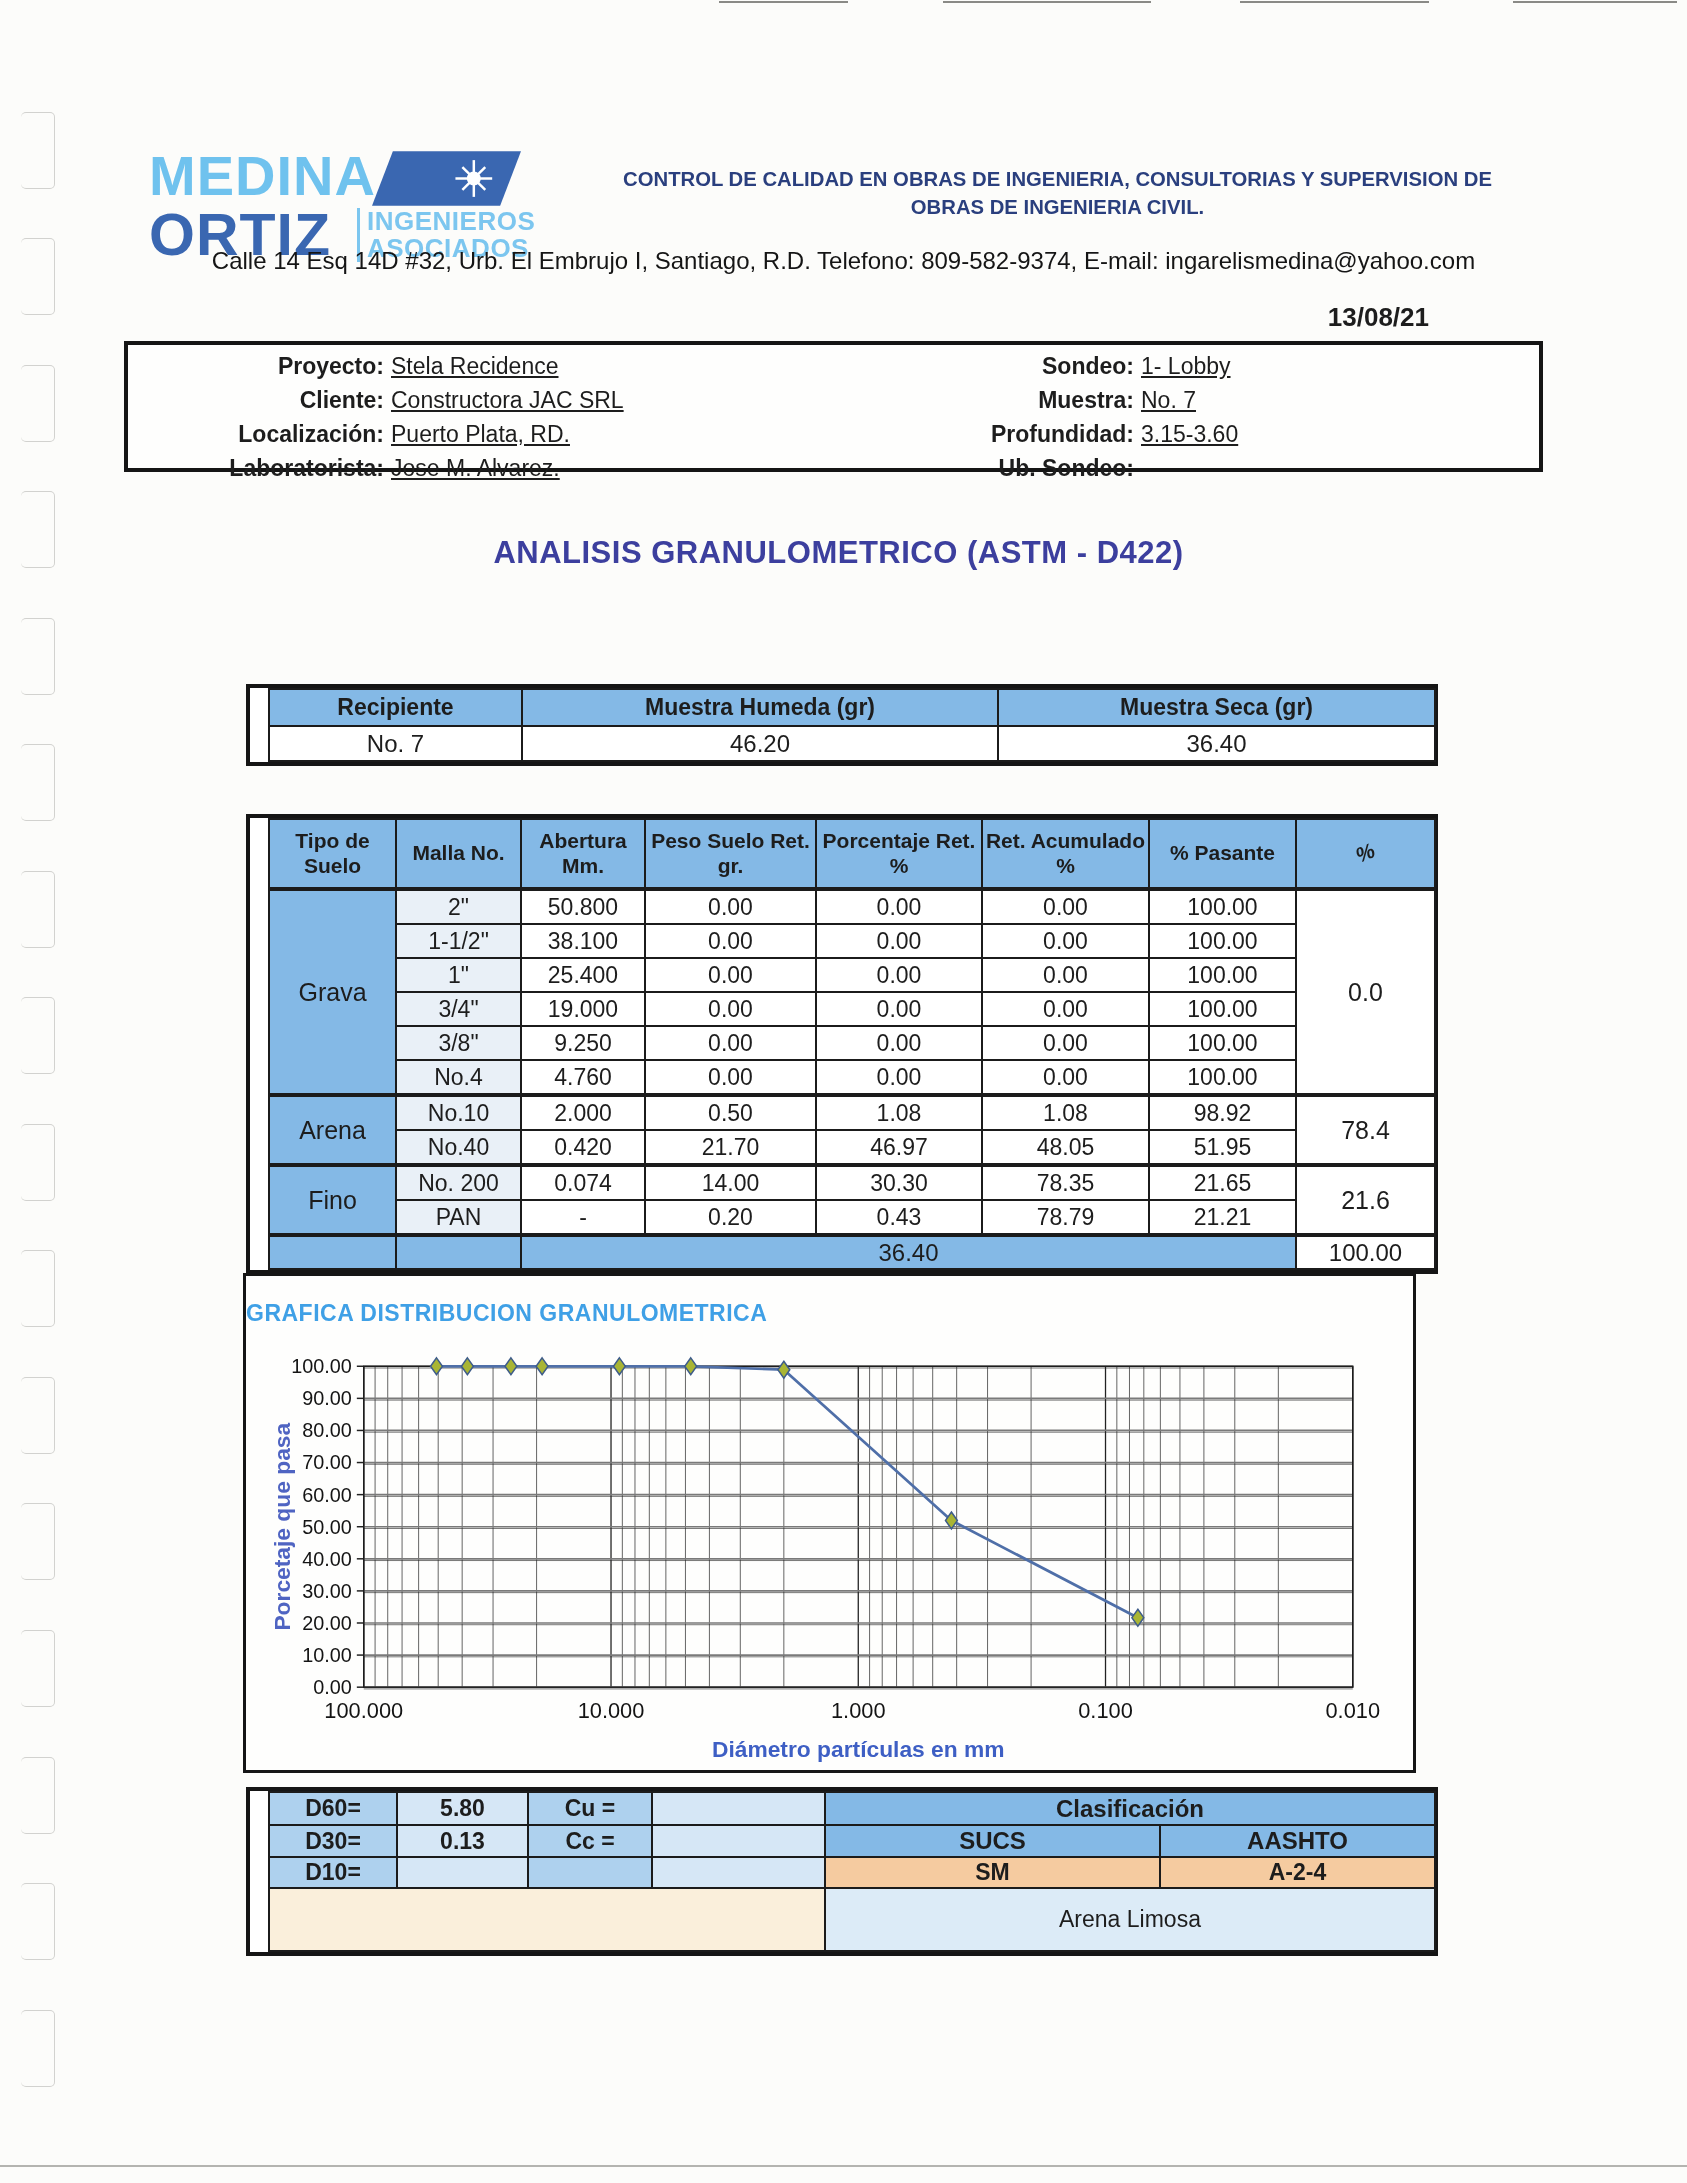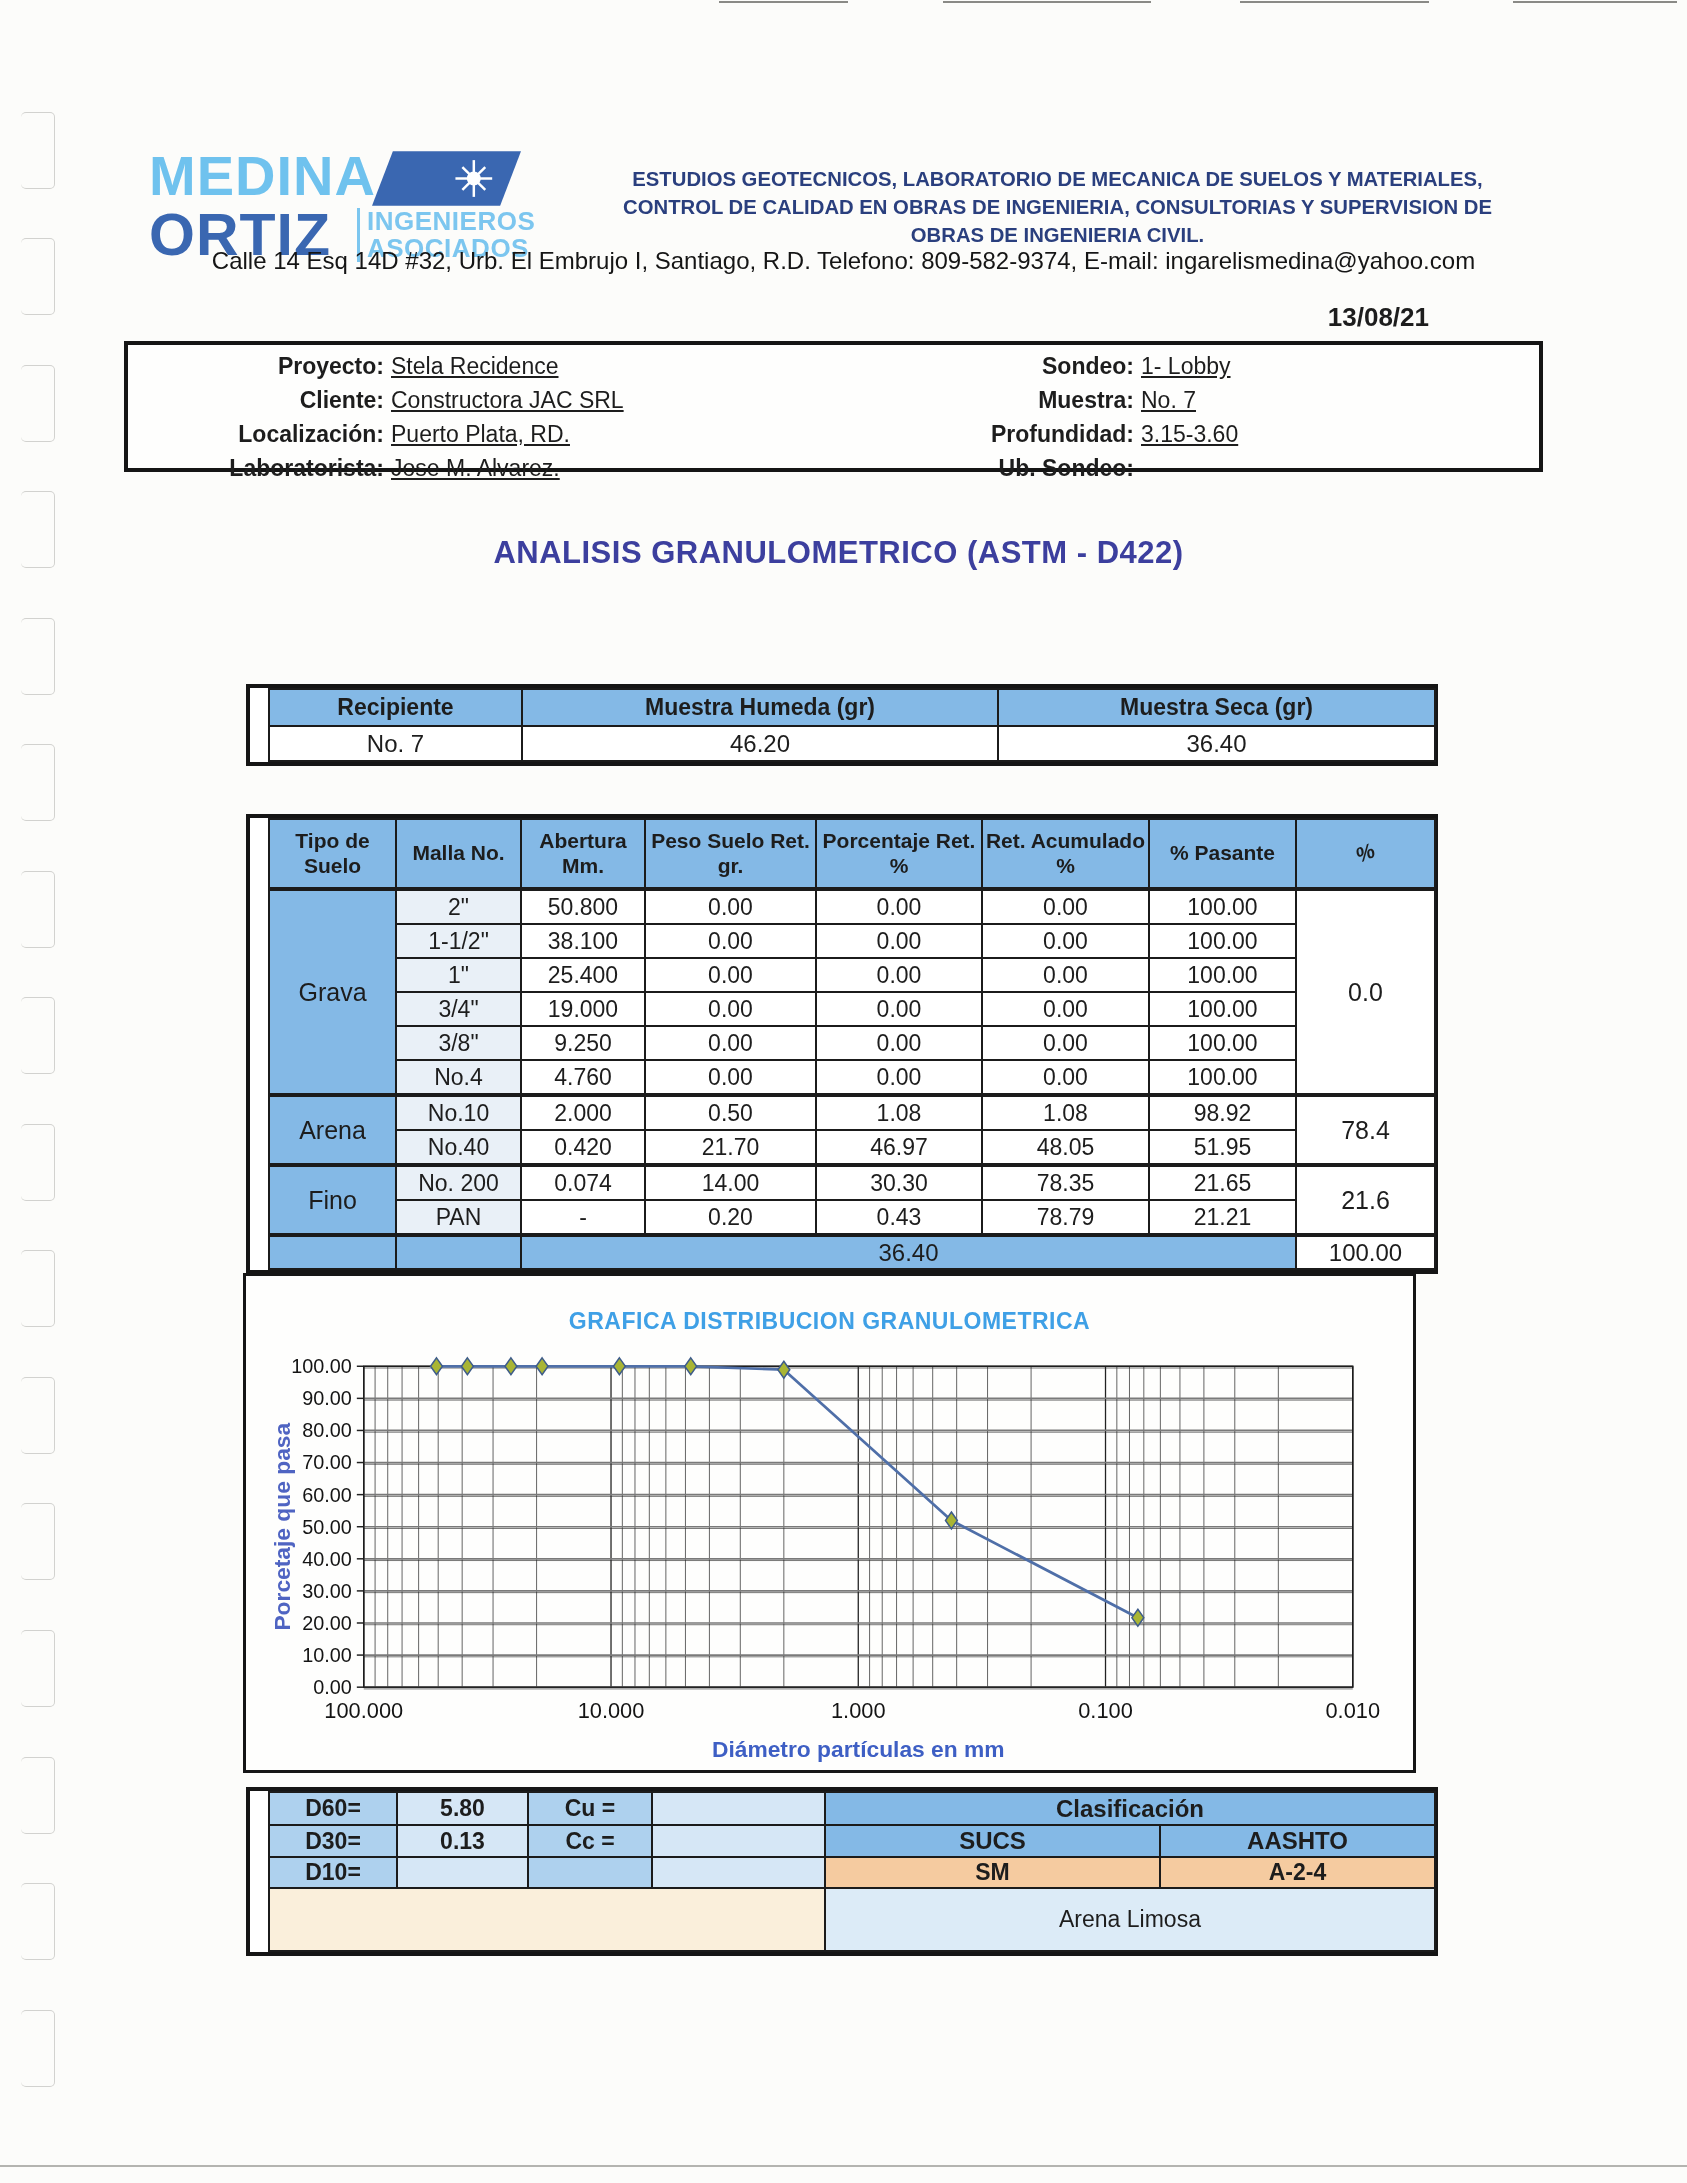--- a/index.html
+++ b/index.html
@@ -54,22 +54,22 @@
   .sieve-table .group-start td,.sieve-table .group-start th{border-top-width:4.5px;}
   .sieve-table .total-row td{background:#84b9e6;font-size:24px;border-top-width:4.5px;height:29px;}
   .sieve-table .total-row .cell-total-pct{background:#fff;}
   .pct-grava{background:#f5cba0;}
   .pct-arena{background:#fbe98e;}
   .pct-fino{background:#f3abb4;}
   .pct-slant{display:inline-block;transform:rotate(-22deg);font-style:italic;}
 
   
   .chart-box{border:3.5px solid #151515;background:#fefefd;}
-  .chart-title{position:absolute;left:0;top:24px;width:100%;text-align:center;
-    color:#3fa0e6;font-weight:bold;font-size:23px;letter-spacing:0.5px;margin-top:8px;}
+  .chart-title{position:absolute;left:0;top:24px;width:100%;
+    color:#3fa0e6;font-weight:bold;font-size:23px;letter-spacing:0.5px;}
   svg text{font-family:"Liberation Sans","DejaVu Sans",sans-serif;}
 
   
   .rt-table td{border-width:2.5px;}
   .rt-lbl{background:#aed1ee;font-weight:bold;font-size:23px;}
   .rt-val{background:#d6e7f6;font-weight:bold;font-size:23px;}
   .rt-head{background:#84b9e6;font-weight:bold;font-size:24px;margin-top:19px;}
   .rt-peach{background:#f5cba0;font-weight:bold;font-size:23px;}
   .rt-obs-empty{background:#faefdb;}
   .rt-desc-val{background:#dcebf7;font-size:23px;}
@@ -122,21 +122,20 @@
     <div style="display:flex;align-items:stretch;margin-top:1px;">
       <span class="logo-ortiz">ORTIZ</span>
       <div class="logo-sub" style="margin-left:26px;align-self:center;font-weight:bold;">
         <div>INGENIEROS</div>
         <div>ASOCIADOS</div>
       </div>
     </div>
   </div>
 
   <div class="abs hdr-desc" style="left:571px;top:165px;width:973px;">
-    <div>ESTUDIOS GEOTECNICOS, LABORATORIO DE MECANICA DE SUELOS Y MATERIALES,</div>
     <div>CONTROL DE CALIDAD EN OBRAS DE INGENIERIA, CONSULTORIAS Y SUPERVISION DE</div>
     <div>OBRAS DE INGENIERIA CIVIL.</div>
   </div>
 
   <div class="abs hdr-addr" style="left:99px;top:247px;width:1489px;">Calle 14 Esq 14D #32, Urb. El Embrujo I, Santiago, R.D. Telefono: 809-582-9374, E-mail: ingarelismedina@yahoo.com</div>
 
   <div class="abs doc-date" style="left:1191px;top:302px;width:238px;">13/08/21</div>
 
   <div class="abs infobox" style="left:124px;top:341px;width:1411px;height:123px;">
     <div class="info-grid">

